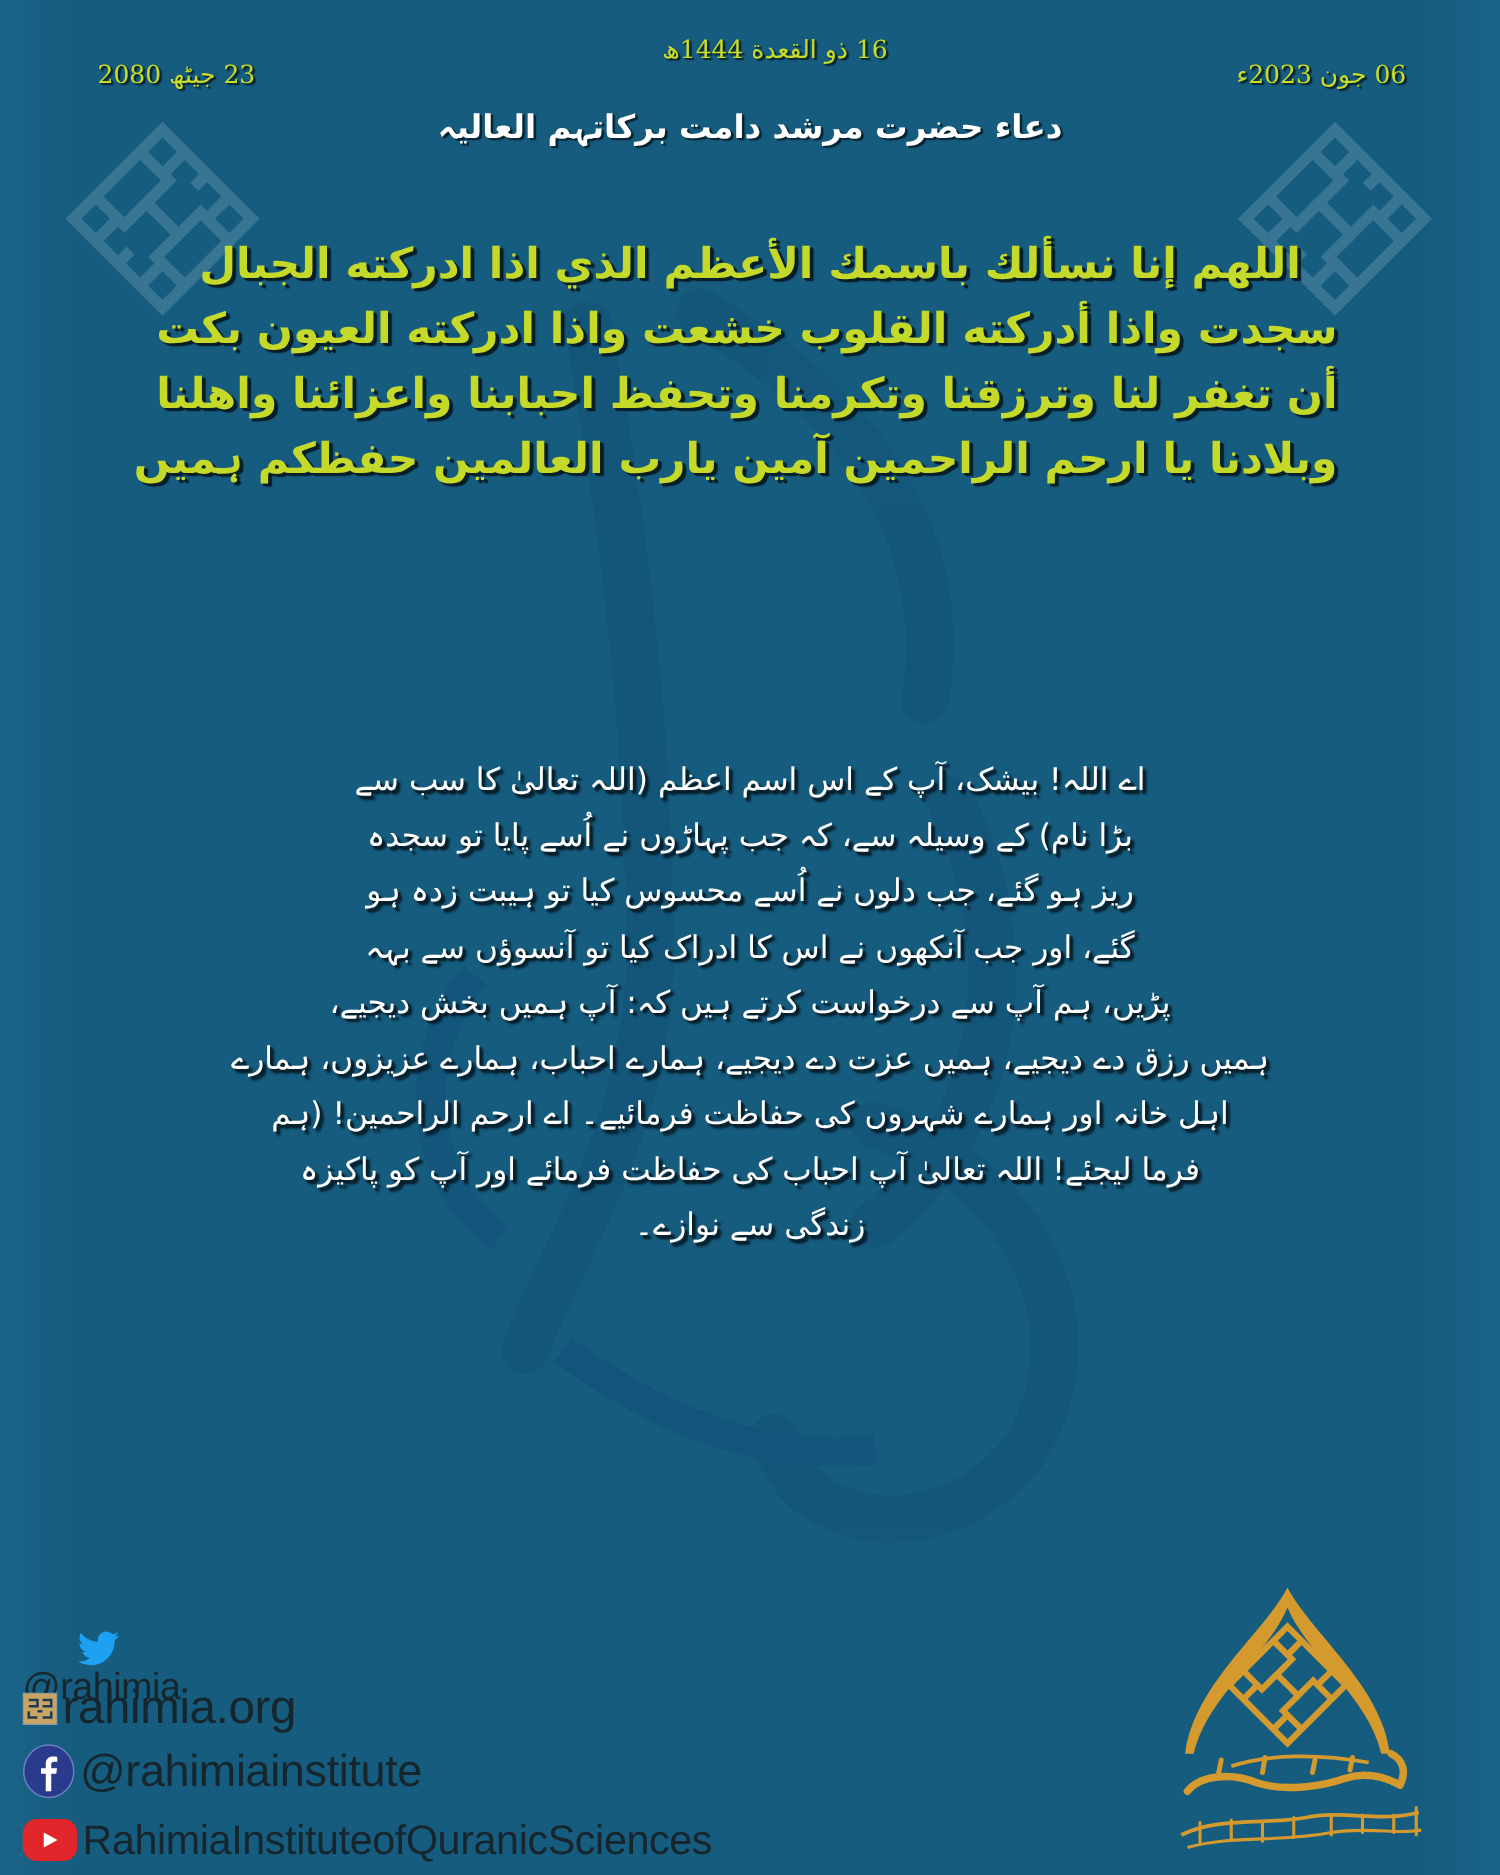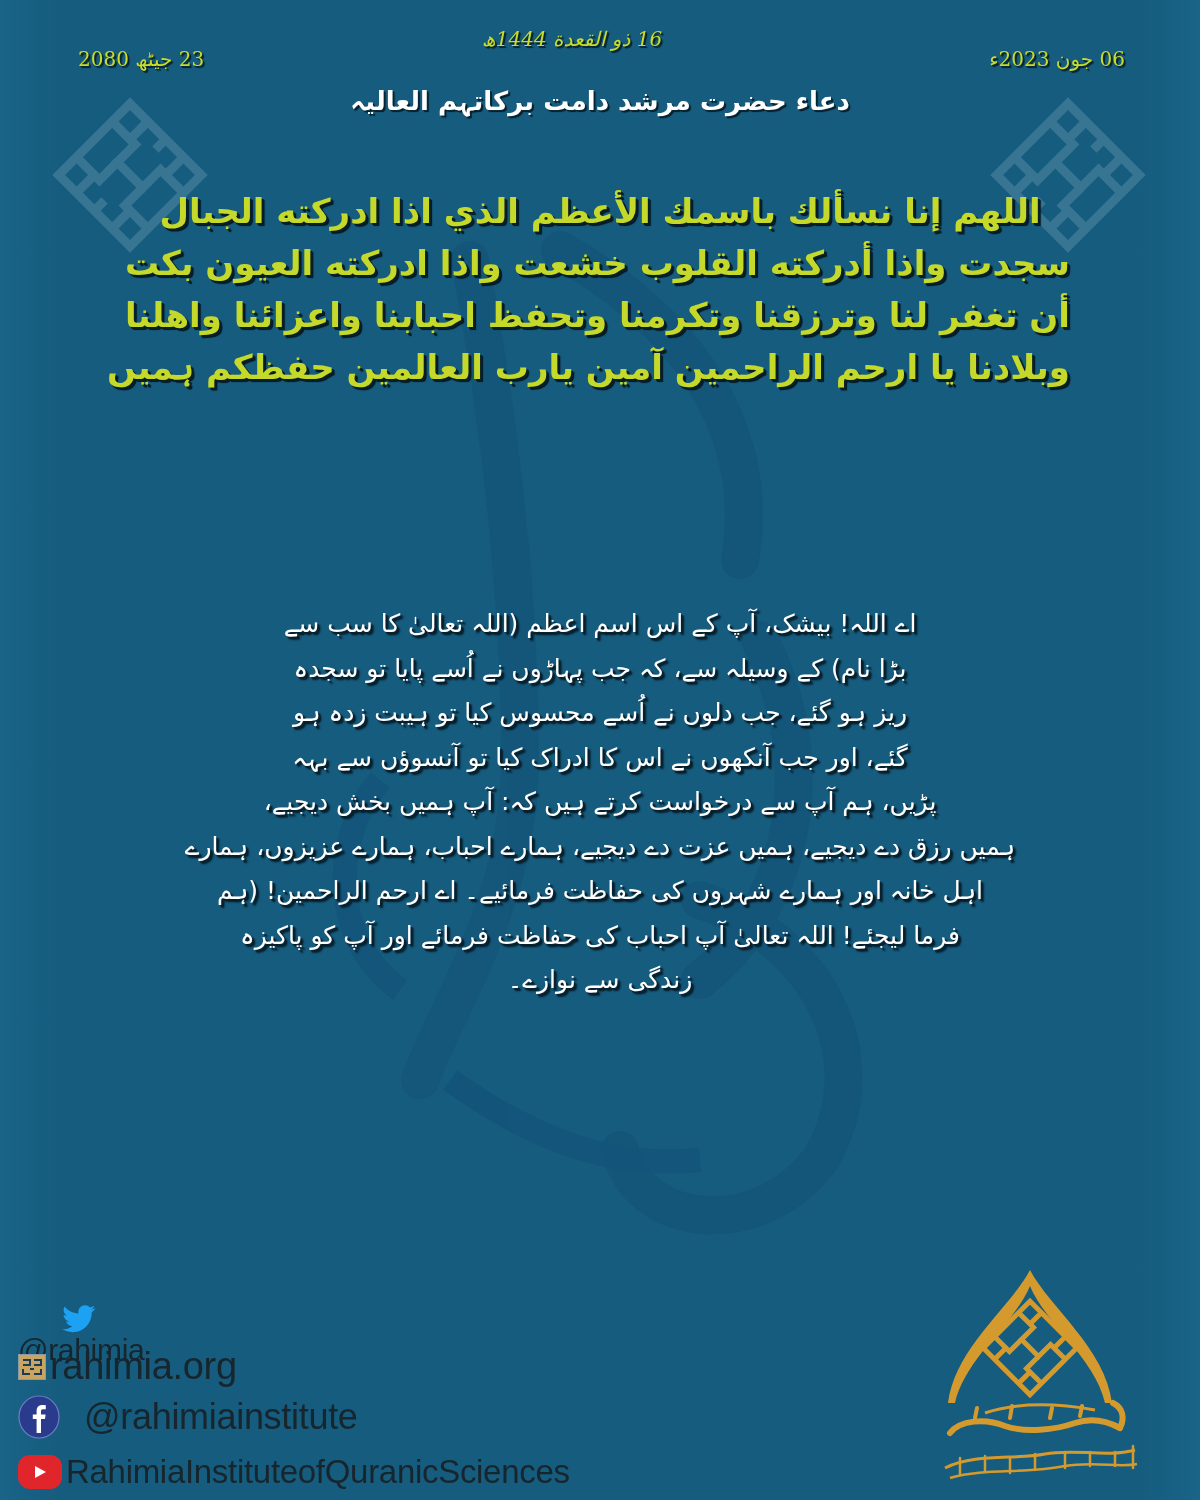--- a/index.html
+++ b/index.html
@@ -19,21 +19,21 @@
     .knot { position: absolute; width: 180px; height: 180px; opacity: 0.28; }
     .knot-left { left: 40px; top: 85px; }
     .knot-right { left: 978px; top: 85px; }
 
     .date {
       position: absolute; font-family: "DejaVu Serif", serif;
       color: #c8dc28; font-size: 20px;
       text-shadow: 1px 1px 0 #0b2b3a, 2px 2px 1px #08202c;
       direction: rtl; white-space: nowrap;
     }
-    .date-hijri { left: 472px; top: 27px; width: 200px; text-align: center; font-style: italic; }
+    .date-hijri { left: 520px; top: 27px; width: 200px; text-align: center; }
     .date-bikrami { left: 78px; top: 47px; }
     .date-gregorian { right: 75px; top: 47px; }
 
     .title {
       position: absolute; left: 200px; width: 800px; top: 86px;
       text-align: center; color: #ffffff; font-size: 26px; font-weight: bold;
       direction: rtl;
       text-shadow: 1px 1px 0 #0a2a39, 2px 2px 1px #061c27;
     }
 
@@ -57,21 +57,21 @@
     .social {
       position: absolute; left: 18px; top: 1305px;
       font-family: "Liberation Sans", sans-serif; color: #17252d;
     }
     .social-row { display: flex; align-items: center; position: absolute; left: 0; white-space: nowrap; }
     .social-row .txt { letter-spacing: -0.3px; }
     .row-twitter { top: 0; flex-direction: column; }
     .row-twitter .txt { font-size: 30px; }
     .row-web { top: 40px; }
     .row-web .txt { font-size: 38px; }
-    .row-fb { top: 90px; gap: 20px; }
+    .row-fb { top: 90px; }
     .row-fb .txt { font-size: 36px; }
     .row-yt { top: 148px; }
     .row-yt .txt { font-size: 33px; }
     .ic { display: inline-block; margin-right: 4px; }
 
     .logo { position: absolute; left: 915px; top: 1268px; width: 250px; height: 228px; }
   </style>
 </head>
 <body>
 

